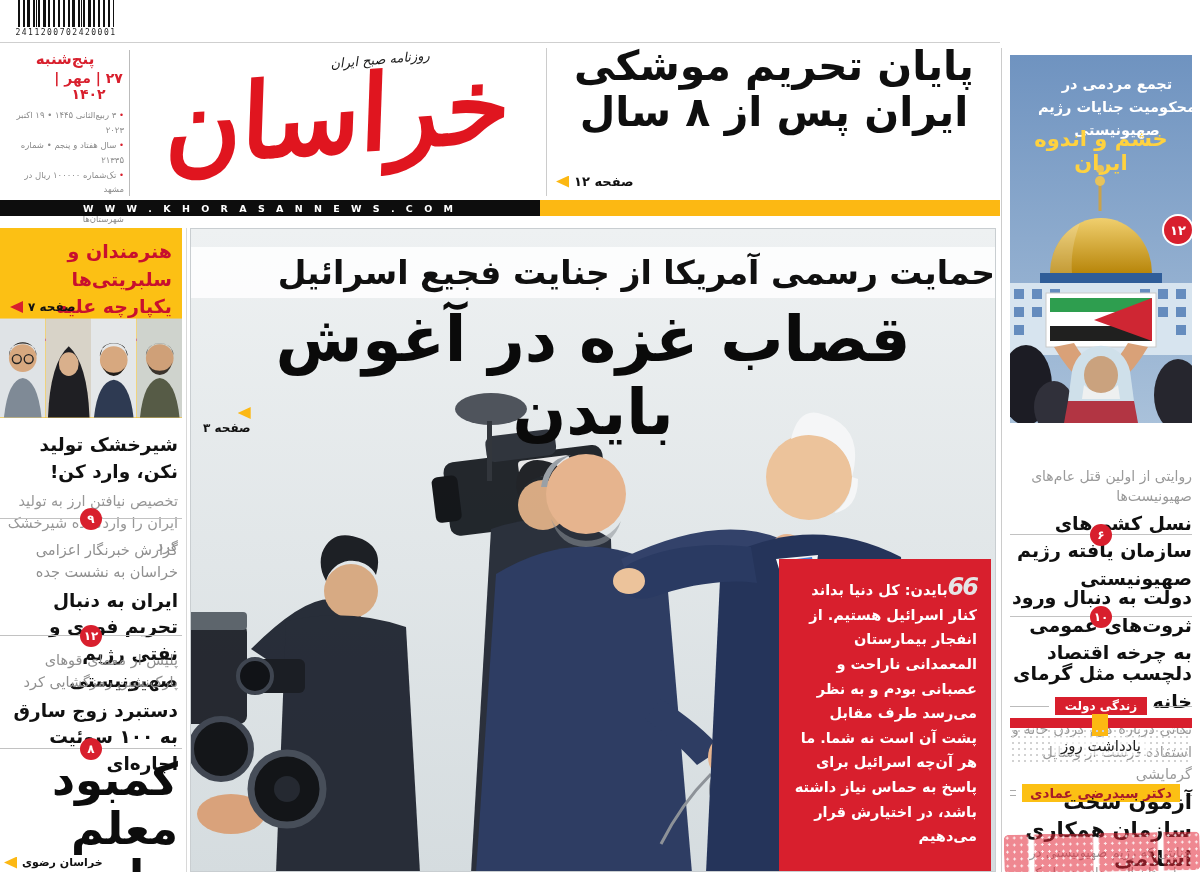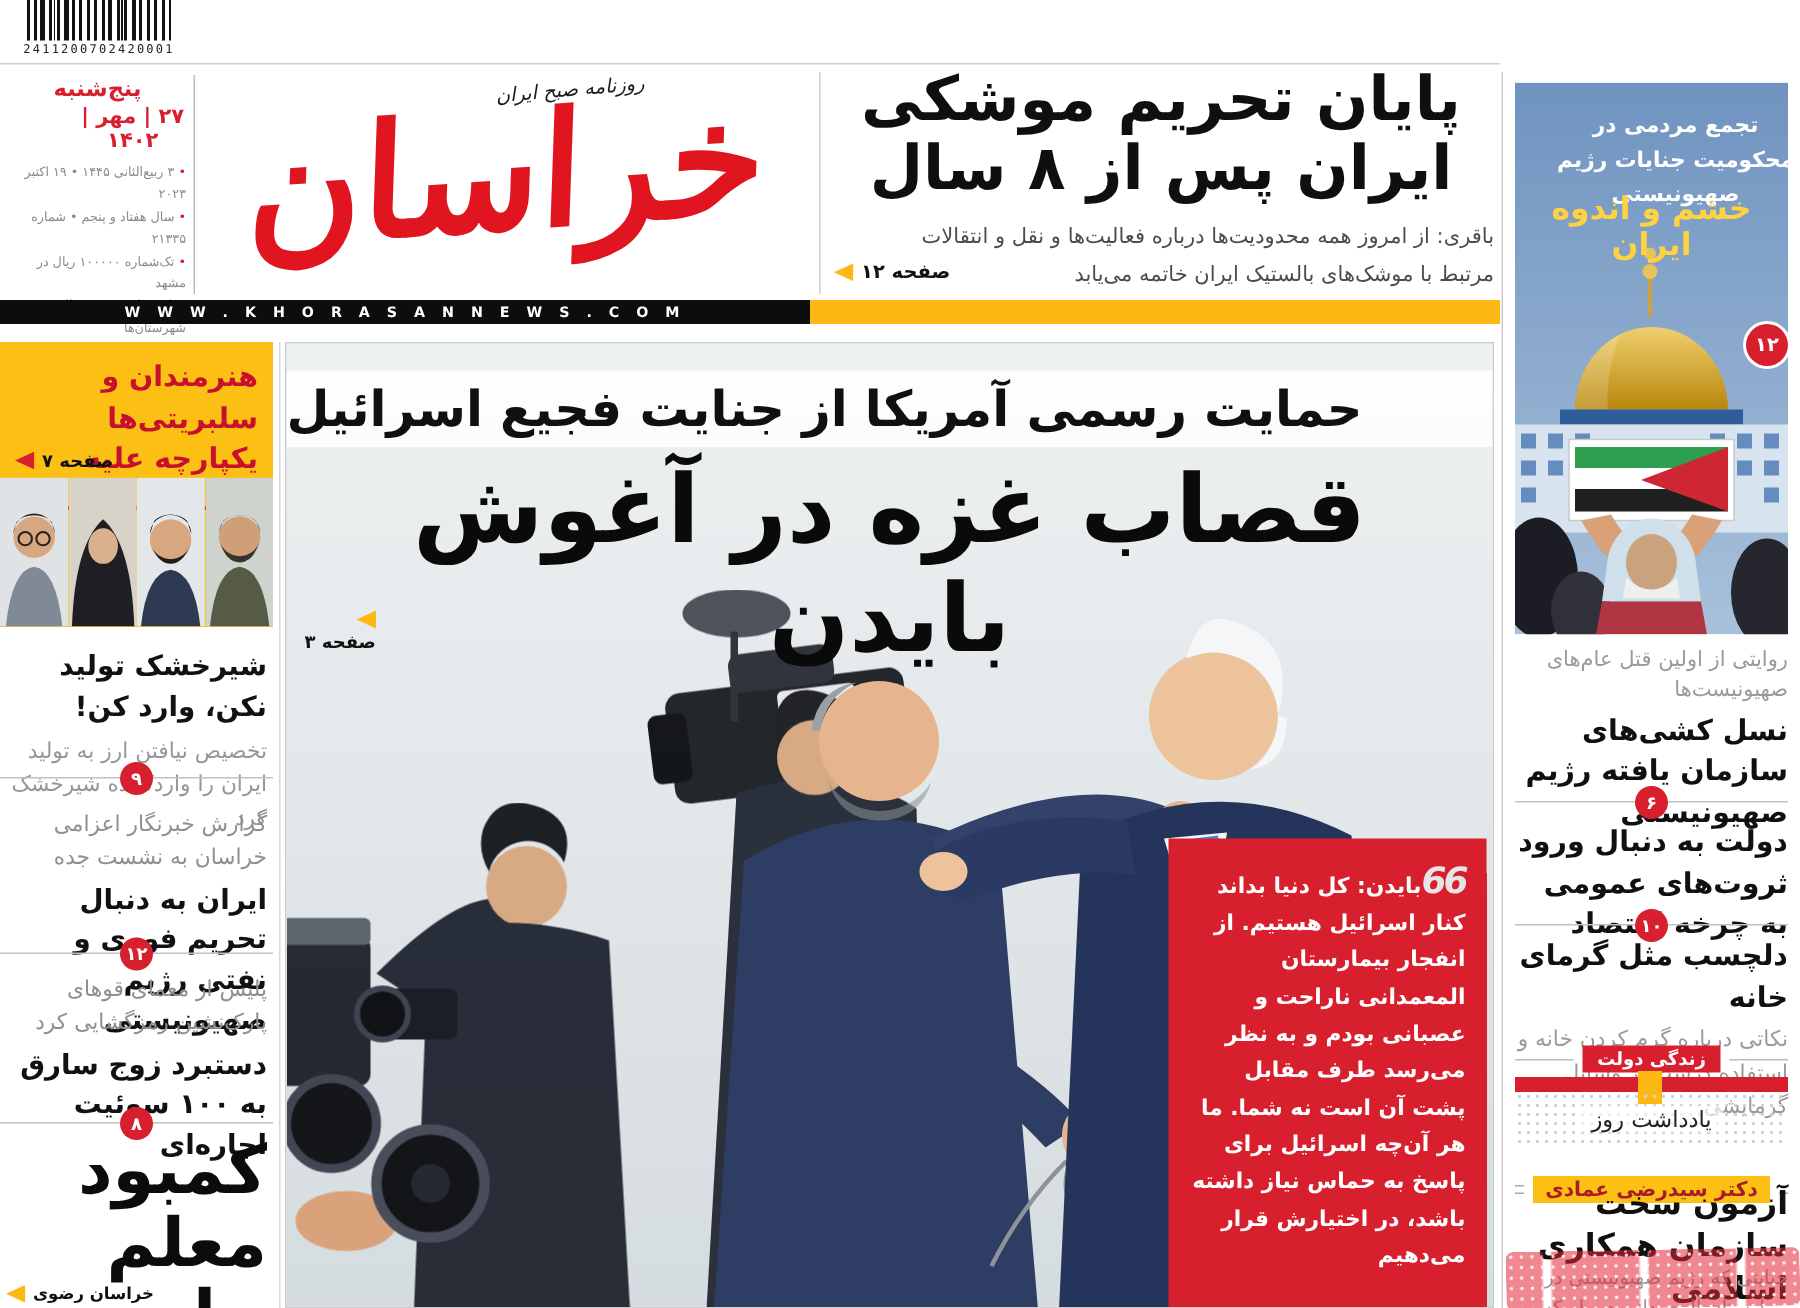--- a/index.html
+++ b/index.html
@@ -79,37 +79,37 @@
     font-size:12px; font-weight:bold; display:flex; align-items:center; justify-content:center; }
 
   .bigstory { left:0; top:756px; width:182px; text-align:right; padding:0 4px;
     font-size:45px; font-weight:bold; color:#0c0c0c; line-height:1.08; }
   .bigstory-ref { left:4px; top:856px; }
   .bigstory-ref .txt { font-size:11px; }
 
   
   .photo-main { left:190px; top:228px; width:806px; height:644px;
     border:1px solid #c9ced1; background:linear-gradient(#eef1f2 0%, #e7ebed 45%, #d9dfe2 100%); overflow:hidden; }
-  .lead-kicker { position:absolute; left:0; top:18px; width:100%; text-align:left;
+  .lead-kicker { position:absolute; left:0; top:18px; width:100%; text-align:right;
     font-size:33px; font-weight:bold; color:#101010; background:rgba(255,255,255,0.82); padding:6px 0; }
   .lead-headline { position:absolute; left:0; top:74px; width:100%; text-align:center;
     font-size:63px; font-weight:bold; color:#0a0a0a; }
   .lead-ref { position:absolute; left:12px; top:178px; display:flex; flex-direction:column; align-items:flex-start; gap:2px; }
   .lead-ref .txt { font-size:12px; font-weight:bold; color:#111; }
   .photo-svg { position:absolute; left:0; top:0; width:806px; height:644px; }
 
   .quotebox { position:absolute; left:588px; top:330px; width:212px; height:314px;
     background:#d81f2d; padding:16px 14px; text-align:right; }
   .qmark { color:#e5e5e5; font-weight:bold; font-style:italic; font-size:24px;
     letter-spacing:-2px; line-height:1; display:inline-block; margin-left:0; }
   .qtext { color:#fff; font-size:14.5px; font-weight:bold; line-height:1.7; display:inline; }
   .q2 { margin-top:22px; }
 
   
-  .rc { left:1010px; width:182px; text-align:right; }
+  .rc { left:1010px; width:182px; text-align:right;margin-top:36px; }
   .rcard { left:1010px; top:55px; width:182px; height:368px; overflow:hidden; }
   .rcard svg { position:absolute; left:0; top:0; }
   .rcard-kick { position:absolute; left:16px; top:18px; width:100%; text-align:center;
     color:#fff; font-size:14.5px; font-weight:bold; line-height:1.6; }
   .rcard-h { position:absolute; left:0; top:72px; width:100%; text-align:center;
     color:#ffd23f; font-size:21px; font-weight:bold; }
   .badge-12 { left:1164px; top:216px; width:28px; height:28px; border-radius:50%;
     background:#d81f2d; color:#fff; font-weight:bold; font-size:13px;
     display:flex; align-items:center; justify-content:center; box-shadow:0 0 0 2px #fff; }
 
@@ -182,21 +182,20 @@
   </div>
 
   <div class="abs webbar">W W W . K H O R A S A N N E W S . C O M</div>
   <div class="abs yellowbar"></div>
 
   <div class="abs vrule-a"></div>
   <div class="abs vrule-b"></div>
   <div class="abs vrule-c"></div>
 
   <div class="abs topstory-h">پایان تحریم موشکی ایران پس از ۸ سال</div>
-  <div class="abs topstory-sum">باقری: از امروز همه محدودیت‌ها درباره فعالیت‌ها و نقل و انتقالات مرتبط با موشک‌های بالستیک ایران خاتمه می‌یابد</div>
   <div class="abs topstory-ref pageref">
     <span class="arrow-y"></span>
     <span class="txt">صفحه ۱۲</span>
   </div>
 
   <div class="abs celebbox">
     <div class="celeb-h">هنرمندان و سلبریتی‌ها یکپارچه علیه جنایات اسرائیل</div>
     <div class="celeb-ref pageref">
       <span class="arrow-r"></span>
       <span class="txt">صفحه ۷</span>

